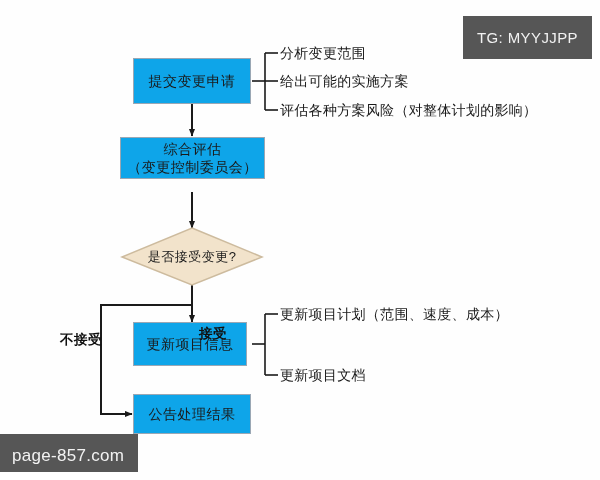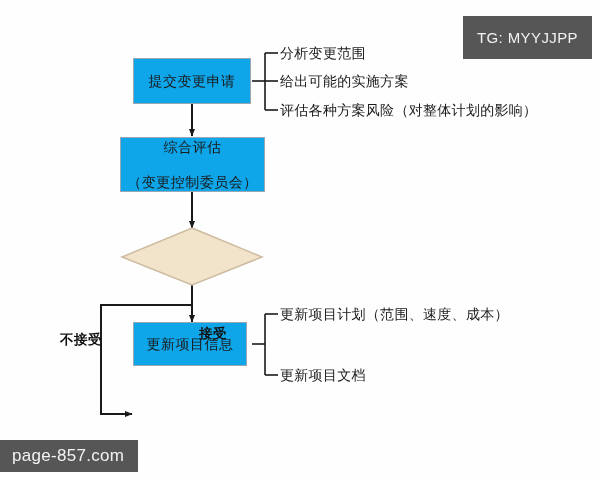--- a/index.html
+++ b/index.html
@@ -100,21 +100,21 @@
   #wm-top {
     right: 8px;
     top: 16px;
     padding: 13px 14px;
     font-size: 15px;
     letter-spacing: 0.4px;
   }
   #wm-bottom {
     left: 0px;
     bottom: 8px;
-    padding: 6px 14px 6px 12px;
+    padding: 12px 14px 6px 12px;
     font-size: 17px;
     letter-spacing: 0.3px;
   }
 </style>
 </head>
 <body>
 
 <div id="canvas">
 
   <svg id="wires" viewBox="0 0 600 480" width="600" height="480">
@@ -143,30 +143,36 @@
     <line x1="265" y1="314" x2="278" y2="314" stroke="#1a1a1a" stroke-width="1.6"></line>
     <line x1="265" y1="375" x2="278" y2="375" stroke="#1a1a1a" stroke-width="1.6"></line>
 
     <polygon points="192,228 262,257 192,285 122,257" fill="#f2e3cb" stroke="#cdbb9e" stroke-width="1.5"></polygon>
   </svg>
 
   <div class="node proc" id="node-submit" style="left:133px; top:58px; width:118px; height:46px;">
     <span class="txt-line">提交变更申请</span>
   </div>
 
-  <div class="node proc" id="node-evaluate" style="left:120px; top:137px; width:145px; height:55px; flex-direction:column;justify-content:space-between;">
+  <div class="node proc" id="node-evaluate" style="left:120px; top:137px; width:145px; height:42px; flex-direction:column;">
     <span class="txt-line">综合评估</span>
     <span class="txt-line">（变更控制委员会）</span>
   </div>
 
+  <div class="decision-wrap" id="node-decision" style="left:122px; top:228px; width:140px; height:57px;">
+    <span class="dia-label">是否接受变更?</span>
+  </div>
 
   <div class="node proc" id="node-update" style="left:133px; top:322px; width:114px; height:44px;">
     <span class="txt-line">更新项目信息</span>
   </div>
 
+  <div class="node proc" id="node-announce" style="left:133px; top:394px; width:118px; height:40px;">
+    <span class="txt-line">公告处理结果</span>
+  </div>
 
   <div class="edge-label" style="left:199px; top:295px;margin-top:30px;">接受</div>
 
   <div class="edge-label" style="left:60px; top:331px;">不接受</div>
 
   <div class="anno" style="left:280px; top:45px;">分析变更范围</div>
   <div class="anno" style="left:280px; top:73px;">给出可能的实施方案</div>
   <div class="anno" style="left:280px; top:102px;">评估各种方案风险（对整体计划的影响）</div>
 
   <div class="anno" style="left:280px; top:306px;">更新项目计划（范围、速度、成本）</div>

